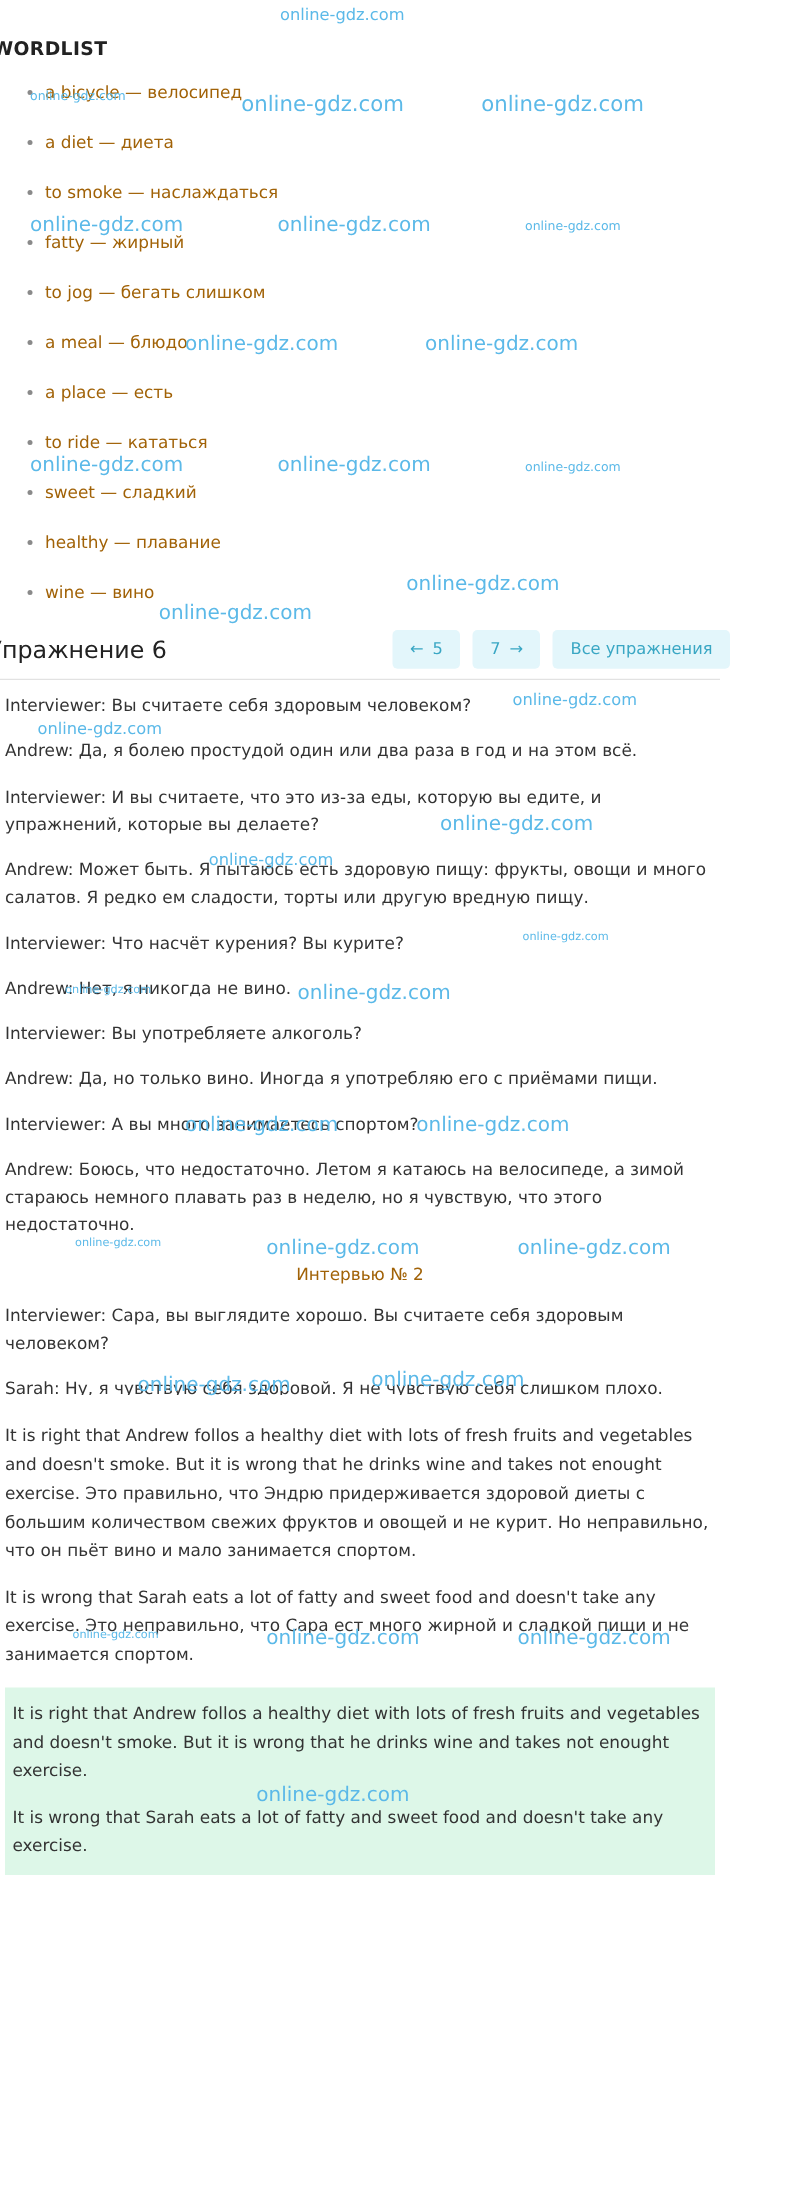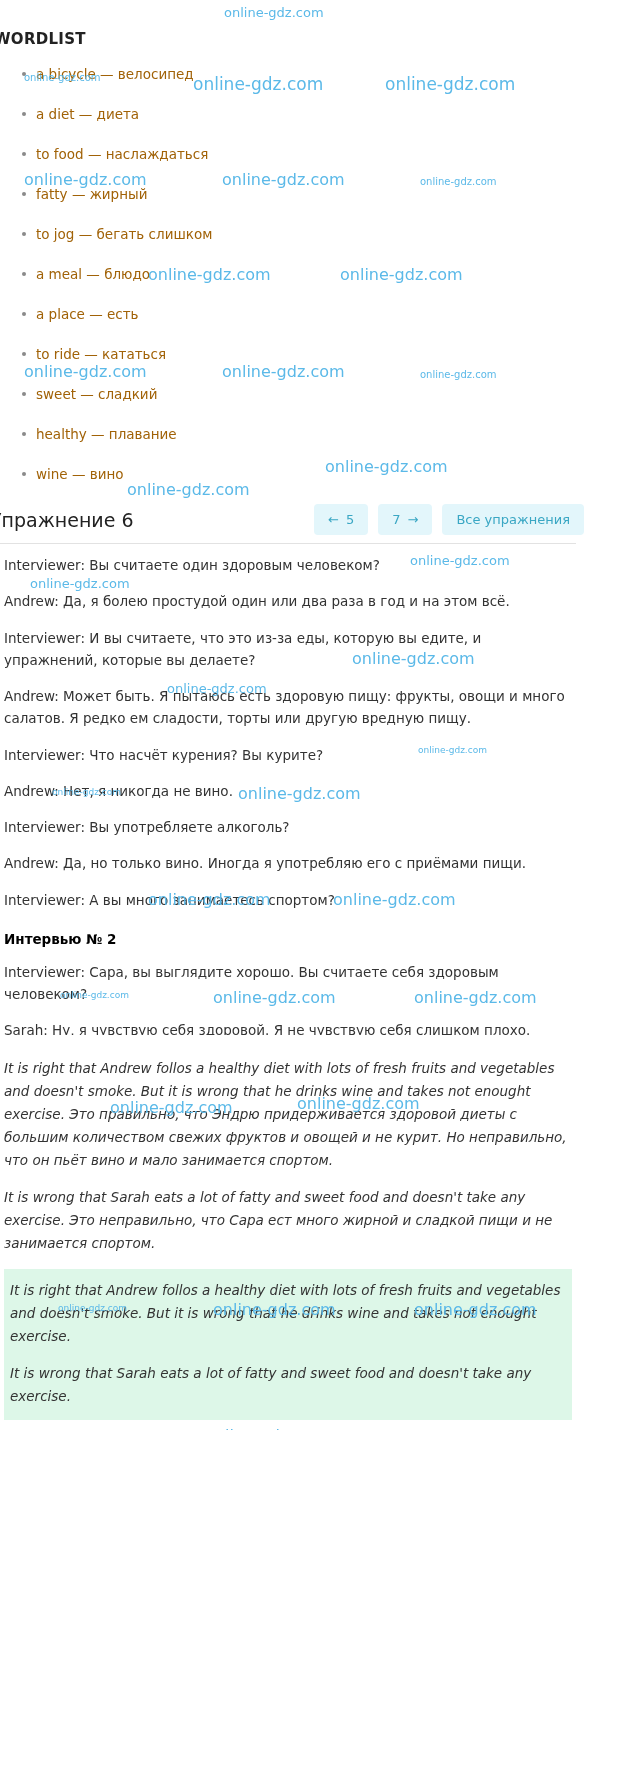--- a/index.html
+++ b/index.html
@@ -130,41 +130,41 @@
     position: relative;
   }
   .dialog p {
     margin: 0 0 14px 0;
     font-size: 13.5px;
     color: #333;
     line-height: 1.65;
   }
   .dialog p .spk { font-weight: normal; }
   .sub-head {
-    font-weight: bold;
-    font-size: 13.5px;
-    color: #000000;
+    font-weight: normal;
+    font-size: 13.5px;
+    color: #a16207;
     margin: 20px 0 14px 0;
+    text-align: center;
   }
   .clipped {
     max-height: 16px;
     overflow: hidden;
   }
 
   
   .answers {
     padding: 4px 4px 10px 4px;
     position: relative;
   }
   .answers p {
     margin: 0 0 14px 0;
     font-size: 13.5px;
     color: #333;
     line-height: 1.7;
-    font-style: italic;
   }
   .hl {
     background: #ddf7e8;
     padding: 10px 6px 12px 6px;
     margin-top: 6px;
   }
   .hl p {
     margin: 0 0 14px 0;
     font-size: 13.5px;
     color: #333;
@@ -179,21 +179,21 @@
 
   <div class="topbar">
     <span class="wm mid" style="left:224px; top:5px;">online-gdz.com</span>
   </div>
 
   <div>
     <div class="wordlist-title">WORDLIST</div>
     <ul class="wordlist">
       <li>a bicycle — велосипед</li>
       <li>a diet — диета</li>
-      <li>to food — наслаждаться</li>
+      <li>to smoke — наслаждаться</li>
       <li>fatty — жирный</li>
       <li>to jog — бегать слишком</li>
       <li>a meal — блюдо</li>
       <li>a place — есть</li>
       <li>to ride — кататься</li>
       <li>sweet — сладкий</li>
       <li>healthy — плавание</li>
       <li>wine — вино</li>
     </ul>
   </div>
@@ -208,29 +208,30 @@
       <button class="pager">
         <span>7</span>
         <span class="arrow">→</span>
       </button>
       <button class="all-ex">Все упражнения</button>
     </div>
   </div>
   <div class="divider"></div>
 
   <div class="dialog">
-    <p><span class="spk">Interviewer:</span><span> Вы считаете один здоровым человеком?</span></p>
+    <p><span class="spk">Interviewer:</span><span> Вы считаете себя здоровым человеком?</span></p>
     <p><span class="spk">Andrew:</span><span> Да, я болею простудой один или два раза в год и на этом всё.</span></p>
     <p><span class="spk">Interviewer:</span><span> И вы считаете, что это из-за еды, которую вы едите, и упражнений, которые вы делаете?</span></p>
     <p><span class="spk">Andrew:</span><span> Может быть. Я пытаюсь есть здоровую пищу: фрукты, овощи и много салатов. Я редко ем сладости, торты или другую вредную пищу.</span></p>
     <p><span class="spk">Interviewer:</span><span> Что насчёт курения? Вы курите?</span></p>
     <p><span class="spk">Andrew:</span><span> Нет, я никогда не вино.</span></p>
     <p><span class="spk">Interviewer:</span><span> Вы употребляете алкоголь?</span></p>
     <p><span class="spk">Andrew:</span><span> Да, но только вино. Иногда я употребляю его с приёмами пищи.</span></p>
     <p><span class="spk">Interviewer:</span><span> А вы много занимаетесь спортом?</span></p>
+    <p><span class="spk">Andrew:</span><span> Боюсь, что недостаточно. Летом я катаюсь на велосипеде, а зимой стараюсь немного плавать раз в неделю, но я чувствую, что этого недостаточно.</span></p>
 
     <div class="sub-head">Интервью № 2</div>
 
     <p><span class="spk">Interviewer:</span><span> Сара, вы выглядите хорошо. Вы считаете себя здоровым человеком?</span></p>
     <p class="clipped"><span class="spk">Sarah:</span><span> Ну, я чувствую себя здоровой. Я не чувствую себя слишком плохо.</span></p>
   </div>
 
   <div class="answers">
     <p>It is right that Andrew follos a healthy diet with lots of fresh fruits and vegetables and doesn't smoke. But it is wrong that he drinks wine and takes not enought exercise. Это правильно, что Эндрю придерживается здоровой диеты с большим количеством свежих фруктов и овощей и не курит. Но неправильно, что он пьёт вино и мало занимается спортом.</p>
     <p>It is wrong that Sarah eats a lot of fatty and sweet food and doesn't take any exercise. Это неправильно, что Сара ест много жирной и сладкой пищи и не занимается спортом.</p>

